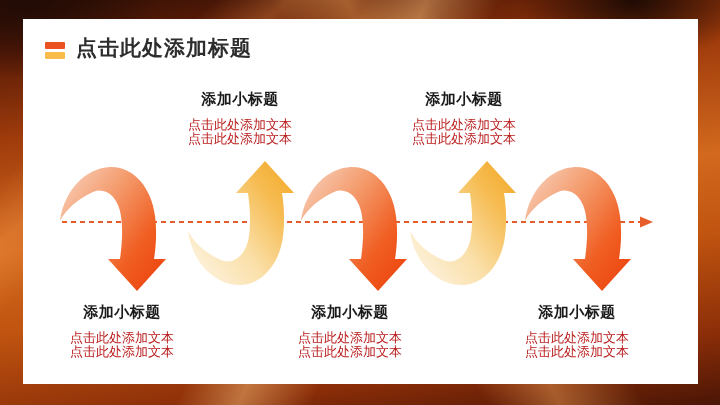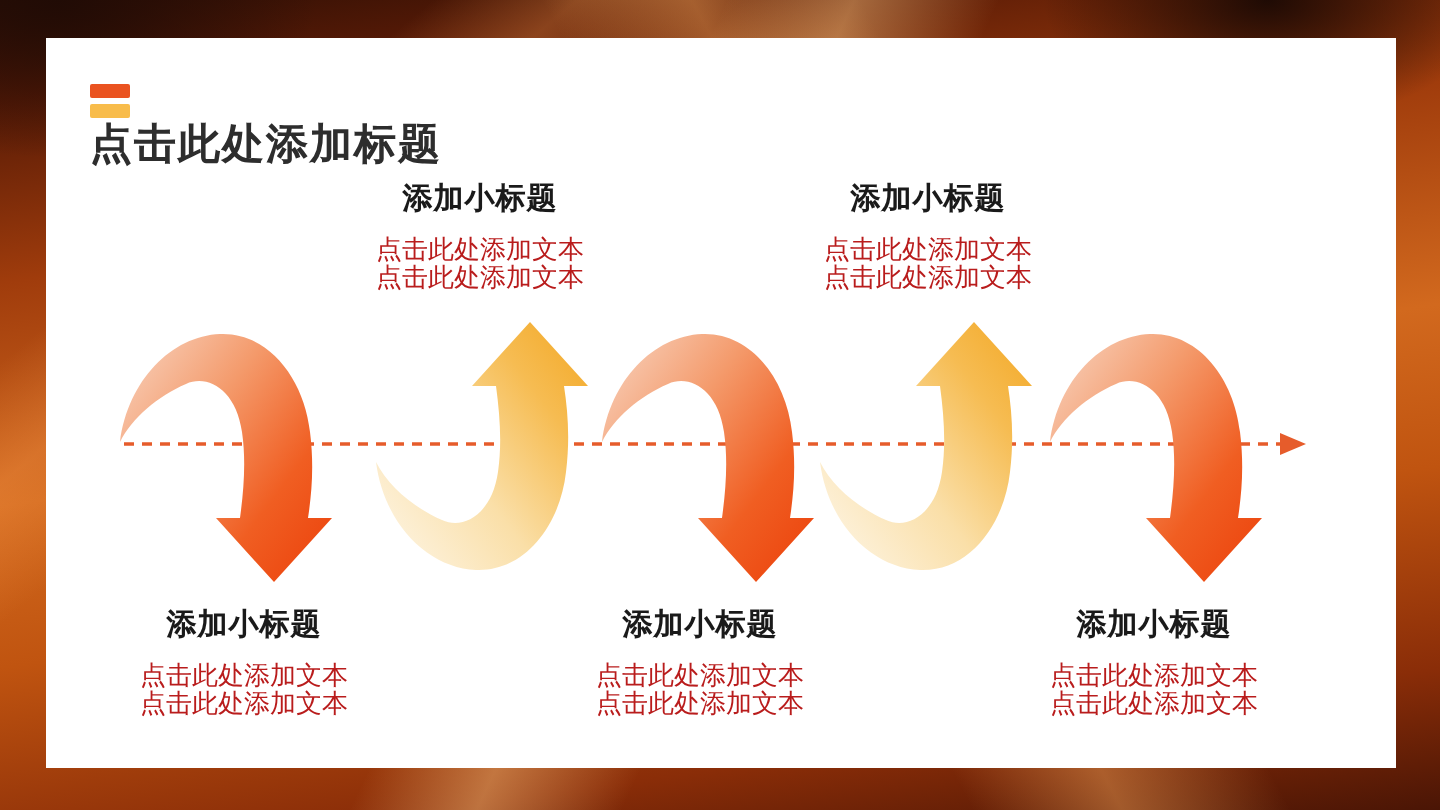--- a/index.html
+++ b/index.html
@@ -14,21 +14,21 @@
       linear-gradient(62deg, rgba(255,175,95,0) 52%, rgba(255,175,95,0.42) 60%, rgba(255,175,95,0) 69%),
       linear-gradient(140deg, rgba(255,160,80,0) 18%, rgba(255,160,80,0.30) 24%, rgba(255,160,80,0) 31%),
       linear-gradient(172deg, #2e0f05 0%, #571a06 10%, #a03c0c 28%, #d2691e 50%, #c05410 66%, #8a2d08 86%, #4a1505 100%);
   }
 
   .panel{
     position:absolute;left:23px;top:19px;width:675px;height:365px;
     background:#ffffff;
   }
 
-  .title-row{position:absolute;left:45px;top:34px;display:flex;align-items:flex-start;flex-direction:column;}
+  .title-row{position:absolute;left:45px;top:34px;display:flex;align-items:flex-start;}
   .title-marker{width:20px;margin-top:8px;margin-right:11px;display:flex;flex-direction:column;gap:3px;}
   .title-marker .bar{height:7px;border-radius:1px;}
   .title-marker .bar.b1{background:#EA5320;}
   .title-marker .bar.b2{background:#F8BC4B;}
   .slide-title{
     font-size:21px;font-weight:bold;color:#2d2d2d;letter-spacing:1px;line-height:28px;
   }
 
   .diagram-svg{position:absolute;left:0;top:0;width:720px;height:405px;}
 

